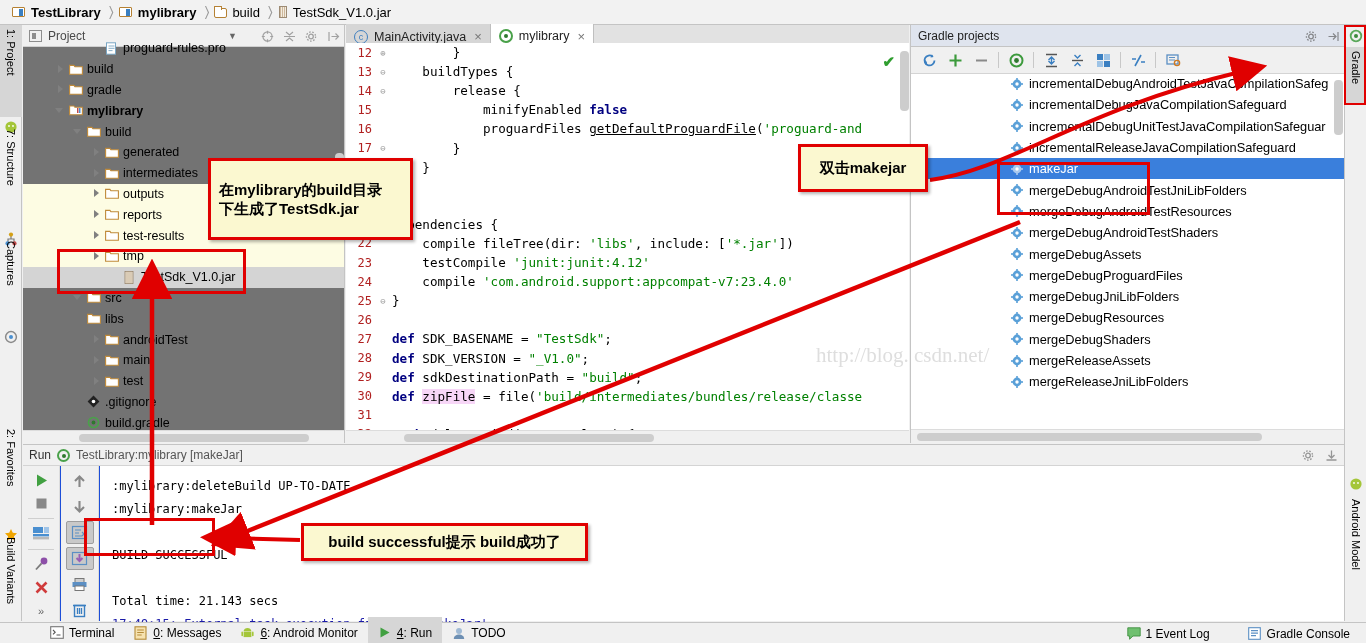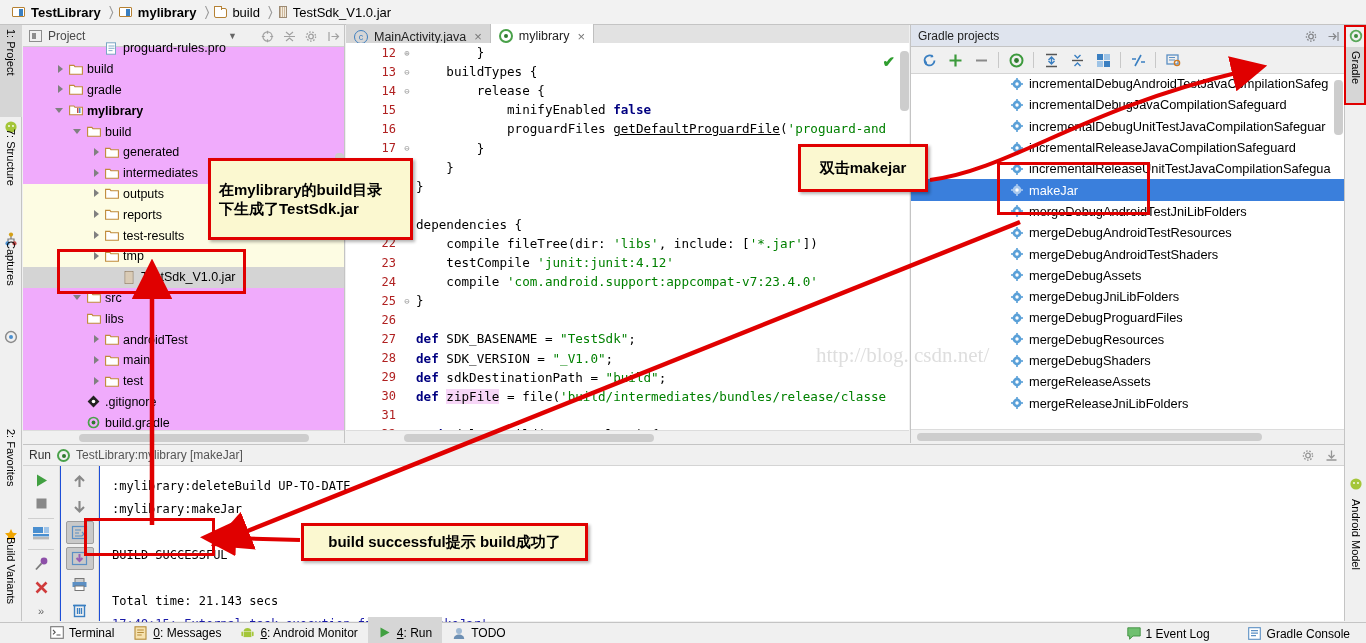--- a/index.html
+++ b/index.html
@@ -56,21 +56,21 @@
   .vtab.sel { background:#d6d6d6; }
 
   
   #right-strip {
     position:absolute;right:0;top:25px;width:22px;height:596px;background:#f0f0f0;
     border-left:1px solid #c4c4c4;
   }
 
   
   #project-panel {
-    position:absolute;left:23px;top:25px;width:322px;height:418px;background:#f0abfc;
+    position:absolute;left:23px;top:25px;width:322px;height:418px;background:#737373;
     border-right:1px solid #c4c4c4;
   }
   #project-header {
     height:22px;background:#f0f0f0;border-bottom:1px solid #d0d0d0;
     display:flex;align-items:center;padding-left:6px;gap:6px;position:relative;
   }
   #project-header .ttl{font-size:12px;color:#4a4a4a;}
   .hdr-icons{position:absolute;right:4px;top:0;height:22px;display:flex;align-items:center;gap:9px;}
   .gi{width:13px;height:13px;opacity:.65;}
   #tree {
@@ -93,21 +93,21 @@
   #editor-area{position:absolute;left:346px;top:25px;width:563px;height:418px;background:#fff;}
   #tabs{height:25px;background:#e2e2e2;display:flex;align-items:flex-end;border-bottom:1px solid #c4c4c4;}
   .etab{height:25px;display:flex;align-items:center;gap:6px;padding:0 8px;font-size:12.5px;background:#d6d6d6;border-right:1px solid #bfbfbf;color:#222;}
   .etab.active{background:#fff;border-bottom:1px solid #fff;}
   .etab .x{color:#777;font-size:13px;margin-left:2px;}
   .cico{width:14px;height:14px;border-radius:50%;border:1.5px solid #3f7fbf;color:#3f7fbf;font-size:9px;display:flex;align-items:center;justify-content:center;}
   .gico{width:14px;height:14px;border-radius:50%;border:2px solid #4aa14a;position:relative;}
   .gico:after{content:"";position:absolute;left:3px;top:3px;width:4px;height:4px;border-radius:50%;background:#2f7a2f;}
   #code{position:absolute;top:26px;left:0;right:0;bottom:13px;overflow:hidden;
         font-family:"DejaVu Sans Mono","Liberation Mono",monospace;font-size:12.6px;background:#fff;}
-  .cline{height:19.1px;display:flex;align-items:center;white-space:pre;padding-left:24px;}
+  .cline{height:19.1px;display:flex;align-items:center;white-space:pre;}
   .gut{width:30px;text-align:right;color:#b02020;font-size:12px;flex:0 0 30px;padding-right:4px;}
   .fold{width:14px;flex:0 0 14px;text-align:center;color:#9a9a9a;font-size:9px;}
   .ctext{padding-left:2px;}
   .kw{color:#000080;font-weight:bold;}
   .str{color:#008000;}
   .fn{color:#000;text-decoration:underline;}
   .hlpink{background:#f7d6f7;}
   #code-vscroll{position:absolute;right:0;top:26px;width:9px;height:60px;background:#cdcdcd;border-radius:4px;}
   #code-hscroll{position:absolute;left:0;bottom:0;height:13px;width:100%;background:#f0f0f0;border-top:1px solid #dcdcdc;}
   #code-hscroll .thumb{position:absolute;left:58px;top:3px;height:8px;width:250px;background:#cdcdcd;border-radius:4px;}
@@ -610,35 +610,20 @@
               <g fill="#5aa0d8">
                 <rect x="5.2" y="0" width="1.6" height="2.4"></rect>
                 <rect x="5.2" y="9.6" width="1.6" height="2.4"></rect>
                 <rect x="0" y="5.2" width="2.4" height="1.6"></rect>
                 <rect x="9.6" y="5.2" width="2.4" height="1.6"></rect>
               </g>
             </svg>
           </span>
           <span>incrementalReleaseJavaCompilationSafeguard</span>
         </div>
-        <div class="grow">
-          <span class="cog">
-            <svg width="12" height="12" viewBox="0 0 12 12">
-              <circle cx="6" cy="6" r="4.4" fill="#5aa0d8"></circle>
-              <circle cx="6" cy="6" r="1.7" fill="#fff"></circle>
-              <g fill="#5aa0d8">
-                <rect x="5.2" y="0" width="1.6" height="2.4"></rect>
-                <rect x="5.2" y="9.6" width="1.6" height="2.4"></rect>
-                <rect x="0" y="5.2" width="2.4" height="1.6"></rect>
-                <rect x="9.6" y="5.2" width="2.4" height="1.6"></rect>
-              </g>
-            </svg>
-          </span>
-          <span>incrementalReleaseUnitTestJavaCompilationSafegua</span>
-        </div>
         <div class="grow sel">
           <span class="cog">
             <svg width="12" height="12" viewBox="0 0 12 12">
               <circle cx="6" cy="6" r="4.4" fill="#a8c8ee"></circle>
               <circle cx="6" cy="6" r="1.7" fill="#fff"></circle>
               <g fill="#a8c8ee">
                 <rect x="5.2" y="0" width="1.6" height="2.4"></rect>
                 <rect x="5.2" y="9.6" width="1.6" height="2.4"></rect>
                 <rect x="0" y="5.2" width="2.4" height="1.6"></rect>
                 <rect x="9.6" y="5.2" width="2.4" height="1.6"></rect>
@@ -713,36 +698,36 @@
               <circle cx="6" cy="6" r="4.4" fill="#5aa0d8"></circle>
               <circle cx="6" cy="6" r="1.7" fill="#fff"></circle>
               <g fill="#5aa0d8">
                 <rect x="5.2" y="0" width="1.6" height="2.4"></rect>
                 <rect x="5.2" y="9.6" width="1.6" height="2.4"></rect>
                 <rect x="0" y="5.2" width="2.4" height="1.6"></rect>
                 <rect x="9.6" y="5.2" width="2.4" height="1.6"></rect>
               </g>
             </svg>
           </span>
+          <span>mergeDebugProguardFiles</span>
+        </div>
+        <div class="grow">
+          <span class="cog">
+            <svg width="12" height="12" viewBox="0 0 12 12">
+              <circle cx="6" cy="6" r="4.4" fill="#5aa0d8"></circle>
+              <circle cx="6" cy="6" r="1.7" fill="#fff"></circle>
+              <g fill="#5aa0d8">
+                <rect x="5.2" y="0" width="1.6" height="2.4"></rect>
+                <rect x="5.2" y="9.6" width="1.6" height="2.4"></rect>
+                <rect x="0" y="5.2" width="2.4" height="1.6"></rect>
+                <rect x="9.6" y="5.2" width="2.4" height="1.6"></rect>
+              </g>
+            </svg>
+          </span>
           <span>mergeDebugJniLibFolders</span>
-        </div>
-        <div class="grow">
-          <span class="cog">
-            <svg width="12" height="12" viewBox="0 0 12 12">
-              <circle cx="6" cy="6" r="4.4" fill="#5aa0d8"></circle>
-              <circle cx="6" cy="6" r="1.7" fill="#fff"></circle>
-              <g fill="#5aa0d8">
-                <rect x="5.2" y="0" width="1.6" height="2.4"></rect>
-                <rect x="5.2" y="9.6" width="1.6" height="2.4"></rect>
-                <rect x="0" y="5.2" width="2.4" height="1.6"></rect>
-                <rect x="9.6" y="5.2" width="2.4" height="1.6"></rect>
-              </g>
-            </svg>
-          </span>
-          <span>mergeDebugProguardFiles</span>
         </div>
         <div class="grow">
           <span class="cog">
             <svg width="12" height="12" viewBox="0 0 12 12">
               <circle cx="6" cy="6" r="4.4" fill="#5aa0d8"></circle>
               <circle cx="6" cy="6" r="1.7" fill="#fff"></circle>
               <g fill="#5aa0d8">
                 <rect x="5.2" y="0" width="1.6" height="2.4"></rect>
                 <rect x="5.2" y="9.6" width="1.6" height="2.4"></rect>
                 <rect x="0" y="5.2" width="2.4" height="1.6"></rect>

